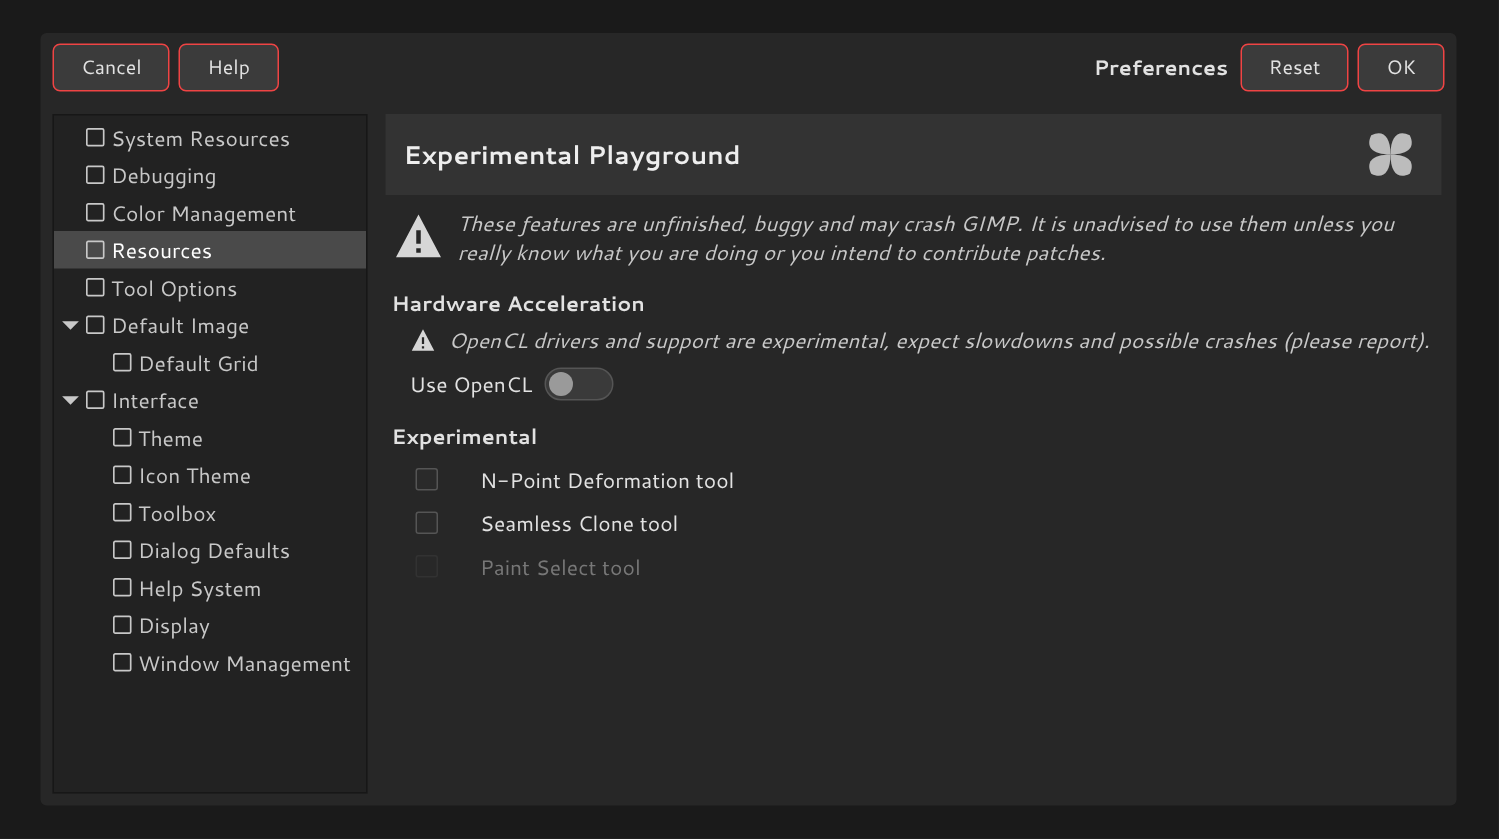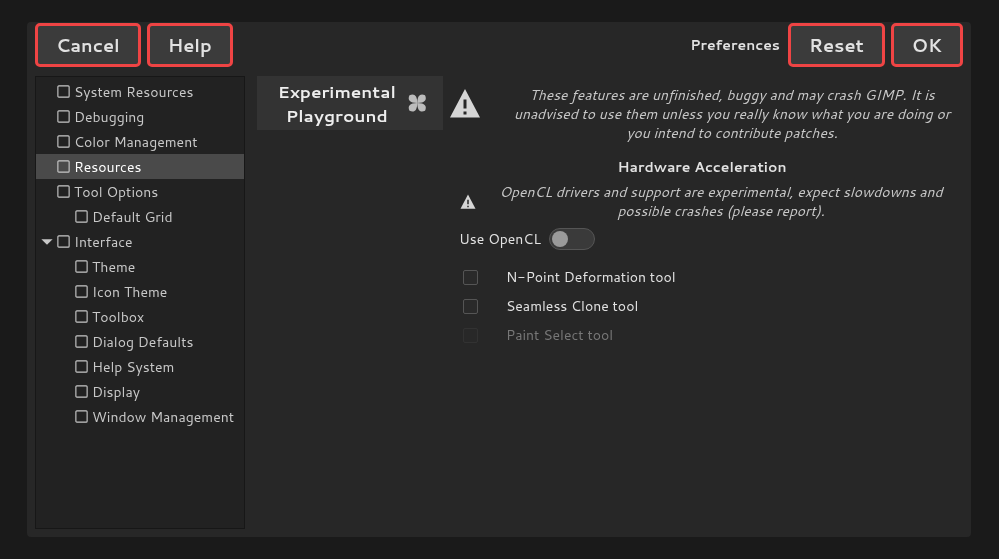--- a/index.html
+++ b/index.html
@@ -45,28 +45,27 @@
     gap: 8px;
   }
   .title {
     flex: 1;
     text-align: right;
     font-weight: 600;
     color: var(--text);
   }
   .btn {
     background: var(--bg-button);
-    border: 3px solid #ef4444;
+    border: 1px solid #ef4444;
     color: var(--text);
     padding: 6px 18px;
     border-radius: 5px;
-    font-size: 18px;
+    font-size: 13px;
     cursor: pointer;
     font-family: inherit;
-    font-weight: bold;
   }
   .btn-group { display: flex; gap: 6px; }
   .content {
     flex: 1;
     display: flex;
     padding: 8px 8px 8px 8px;
     gap: 12px;
     min-height: 0;
   }
   .sidebar {
@@ -106,45 +105,44 @@
     stroke: var(--text-dim);
     stroke-width: 1.2;
     flex-shrink: 0;
   }
   .tree-label { color: var(--text-dim); }
   .tree-item.selected .tree-label { color: #fff; }
 
   .main {
     flex: 1;
     display: flex;
-    flex-direction: row;
+    flex-direction: column;
     min-width: 0;
     padding-right: 2px;
-    text-align: center;
   }
   .page-header {
     background: var(--bg-header);
     height: 54px;
     display: flex;
     align-items: center;
     padding: 0 12px;
     justify-content: space-between;
   }
   .page-header h1 {
     font-size: 17px;
     font-weight: 600;
     margin: 0;
     color: #eee;
   }
   .pinwheel { width: 44px; height: 44px; fill: #bcbcbc; }
   .page-body { padding: 10px 4px 4px 4px; }
   .warn-row {
     display: flex;
     align-items: flex-start;
-    gap: 24px;
+    gap: 8px;
     margin-bottom: 14px;
   }
   .warn-icon-lg { width: 36px; height: 36px; flex-shrink:0; fill:#d6d6d6; }
   .warn-icon-sm { width: 18px; height: 18px; flex-shrink:0; fill:#d6d6d6; margin-right:8px; }
   .italic { font-style: italic; color: var(--text-dim); line-height: 1.35; }
   .section-label { font-weight: 600; margin: 6px 0 6px 0; }
   .hw-sub { display: flex; align-items: center; margin: 0 0 0 12px; }
   .toggle-row { display: flex; align-items: center; margin: 8px 0 14px 12px; gap: 8px; }
   .switch {
     width: 46px; height: 22px; background:#3a3a3a; border:1px solid #555;
@@ -206,20 +204,29 @@
             <rect x="2" y="2" width="12" height="12" rx="1"></rect>
           </svg>
           <span class="tree-label">Resources</span>
         </div>
         <div class="tree-item lvl0">
           <svg viewBox="0 0 16 16" class="tree-icon">
             <rect x="2" y="2" width="12" height="12" rx="1"></rect>
           </svg>
           <span class="tree-label">Tool Options</span>
         </div>
+        <div class="tree-item lvl0 has-children">
+          <svg viewBox="0 0 10 10" class="expander">
+            <path d="M1 3 L5 7 L9 3 Z"></path>
+          </svg>
+          <svg viewBox="0 0 16 16" class="tree-icon">
+            <rect x="2" y="2" width="12" height="12" rx="1"></rect>
+          </svg>
+          <span class="tree-label">Default Image</span>
+        </div>
         <div class="tree-item lvl1">
           <svg viewBox="0 0 16 16" class="tree-icon">
             <rect x="2" y="2" width="12" height="12" rx="1"></rect>
           </svg>
           <span class="tree-label">Default Grid</span>
         </div>
         <div class="tree-item lvl0 has-children">
           <svg viewBox="0 0 10 10" class="expander">
             <path d="M1 3 L5 7 L9 3 Z"></path>
           </svg>
@@ -298,20 +305,21 @@
           </svg>
           <div class="italic">OpenCL drivers and support are experimental, expect slowdowns and possible crashes (please report).</div>
         </div>
         <div class="toggle-row">
           <span>Use OpenCL</span>
           <div class="switch">
               <div class="knob"></div>
             </div>
         </div>
 
+        <div class="section-label">Experimental</div>
         <div id="checks">
             <div class="check-row">
               <div class="checkbox"></div>
               <span>N-Point Deformation tool</span>
             </div>
             <div class="check-row">
               <div class="checkbox"></div>
               <span>Seamless Clone tool</span>
             </div>
             <div class="check-row disabled">

